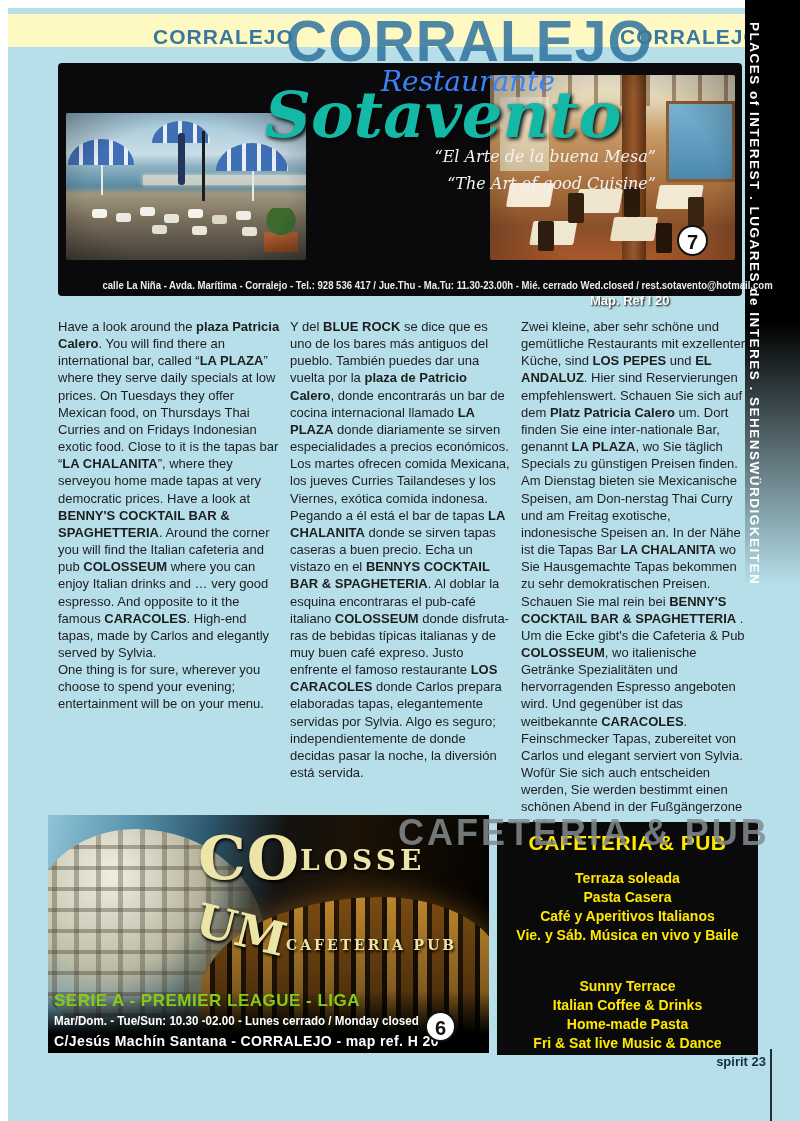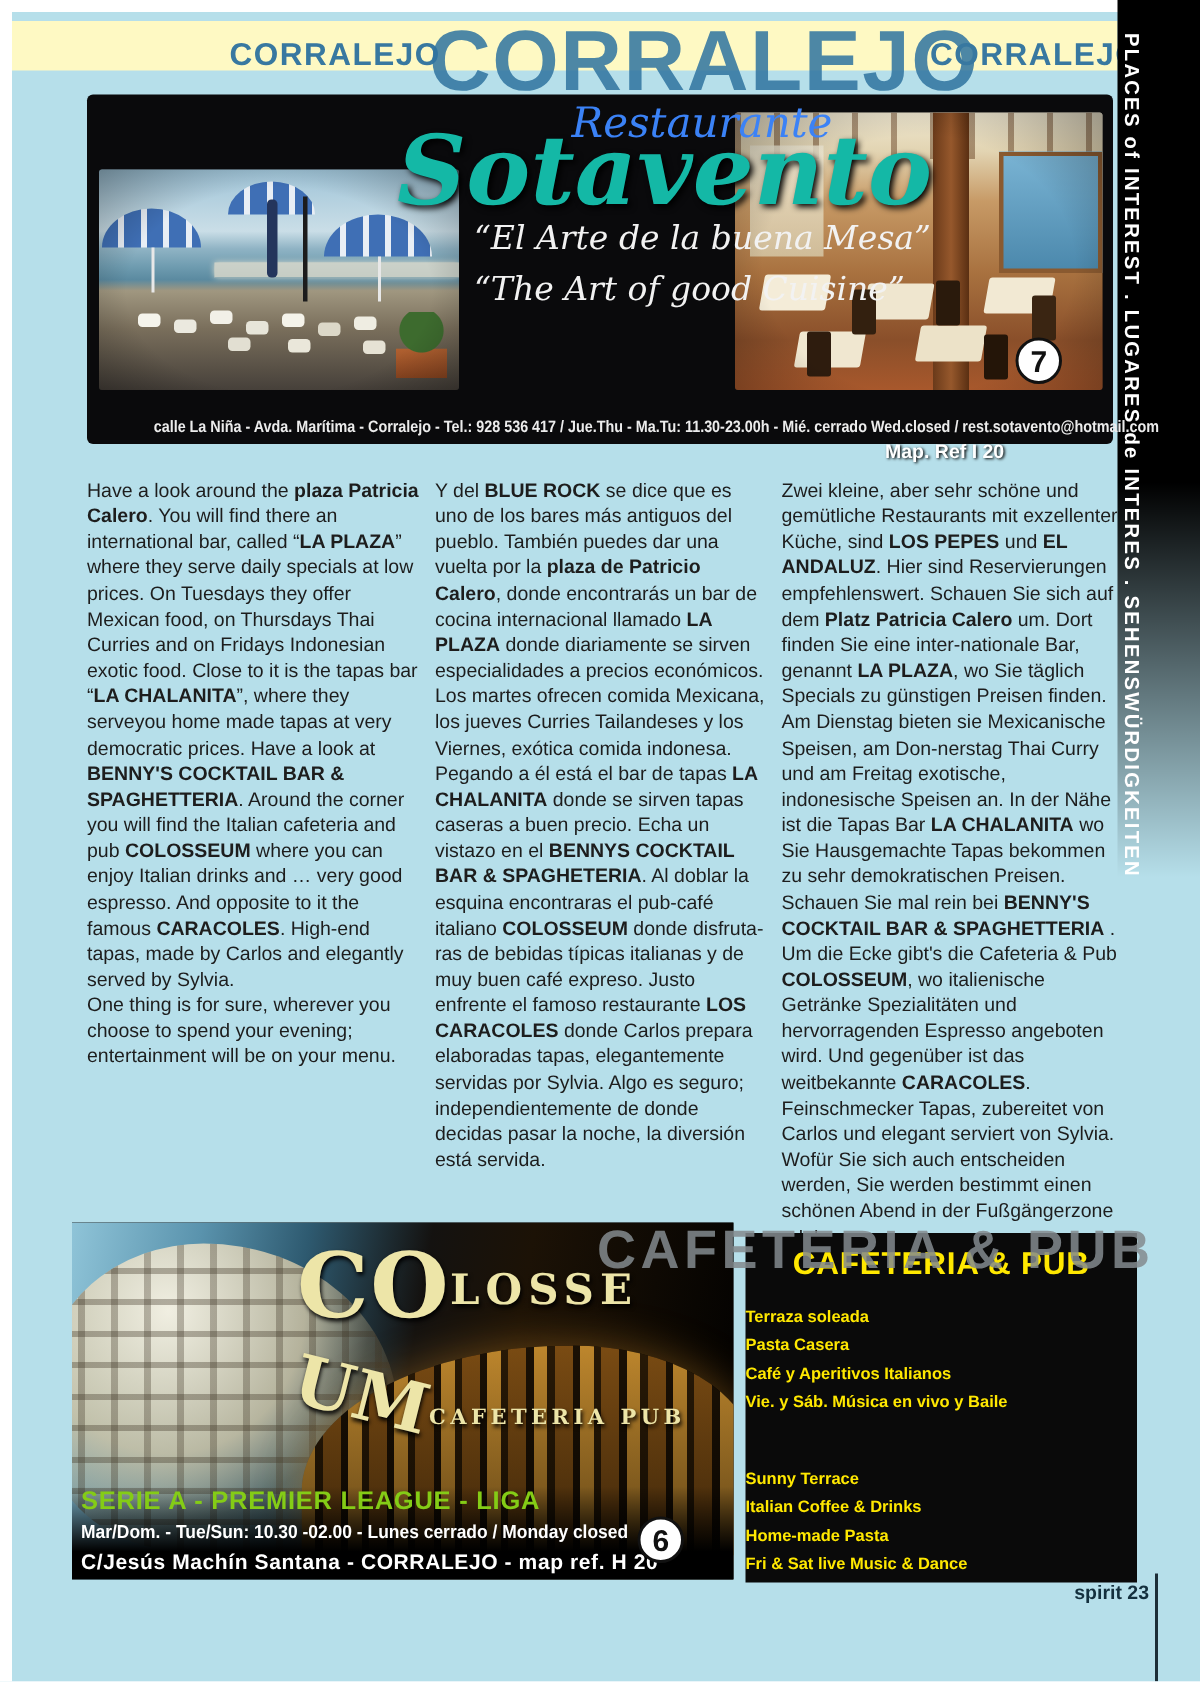--- a/index.html
+++ b/index.html
@@ -18,22 +18,22 @@
   .vtext{position:absolute;left:747px;top:22px;height:545px;writing-mode:vertical-rl;
          color:#fff;font-weight:bold;font-size:13.5px;letter-spacing:1.5px;white-space:nowrap;}
 
   
   .sot{position:absolute;left:58px;top:63px;width:684px;height:233px;background:#0a0a0c;border-radius:4px;}
   .sot .rest{position:absolute;left:300px;top:2px;width:220px;text-align:center;color:#3b82f6;
              font-family:"DejaVu Serif",serif;font-style:italic;font-size:28px;z-index:6;}
   .sot .tit{position:absolute;left:180px;top:14px;width:410px;text-align:center;color:#14b8a6;
             font-family:"DejaVu Serif",serif;font-style:italic;font-weight:bold;font-size:64px;z-index:6;
             text-shadow:2px 2px 4px #000;}
-  .sot .tags{position:absolute;left:258px;top:85px;width:340px;text-align:left;color:#f2f2f2;
-             font-family:"DejaVu Serif",serif;font-style:italic;font-size:22px;line-height:1.12;z-index:5;}
+  .sot .tags{position:absolute;left:258px;top:85px;width:340px;text-align:right;color:#f2f2f2;
+             font-family:"DejaVu Serif",serif;font-style:italic;font-size:16px;line-height:1.12;z-index:5;}
   .sot .tags div{margin-bottom:9px;}
   .photo{position:absolute;overflow:hidden;border-radius:2px;}
   .beach{left:8px;top:50px;width:240px;height:147px;
          background:linear-gradient(180deg,#9fc4d8 0%,#cadee7 28%,#8fb3c4 36%,#6f9cb0 44%,#5b8aa0 50%,#a09780 55%,#7a6f5c 72%,#46403a 100%);}
   .town{position:absolute;left:32%;top:42%;width:68%;height:7%;background:rgba(232,226,208,.75);box-shadow:0 0 4px rgba(232,226,208,.9);}
   .umb{position:absolute;width:66px;height:26px;border-radius:50% 50% 0 0/100% 100% 0 0;
        background:repeating-linear-gradient(90deg,#3f6fb5 0 11px,#e8eef5 11px 15px);}
   .umb::after{content:'';position:absolute;left:50%;top:100%;width:2px;height:30px;background:#e8e8e8;}
   .umb.u1{left:2px;top:26px;}
   .umb.u2{left:86px;top:8px;width:58px;height:22px;}
@@ -98,21 +98,21 @@
           transform:scaleX(.93);transform-origin:0 0;z-index:4;}
   .cline2{position:absolute;left:6px;top:218px;color:#fff;font-weight:bold;font-size:14px;letter-spacing:.4px;z-index:4;}
   .colo .badge{left:377px;top:196px;}
 
   
   .ghost{position:absolute;left:398px;top:812px;width:380px;color:#848b8f;opacity:.85;font-weight:bold;
          font-size:36px;letter-spacing:3px;white-space:nowrap;z-index:5;}
   .cafe{position:absolute;left:497px;top:822px;width:261px;height:233px;background:#0a0a0a;z-index:4;}
   .cafetitle{position:relative;margin-top:9px;text-align:center;color:#ffe800;font-weight:bold;font-size:21px;
              letter-spacing:.5px;z-index:6;}
-  .cafelines{margin-top:14px;color:#ffe800;font-weight:bold;font-size:11px;line-height:19px;}
+  .cafelines{margin-top:14px;text-align:center;color:#ffe800;font-weight:bold;font-size:14px;line-height:19px;}
   .cafegap{height:18px;}
 
   
   .pageno{position:absolute;left:600px;top:1054px;width:166px;text-align:right;color:#14303e;font-weight:bold;font-size:13px;}
   .vline{position:absolute;left:770px;top:1049px;width:2px;height:72px;background:#1c2e38;}
 </style>
 </head>
 <body>
 
 <div class="page">

